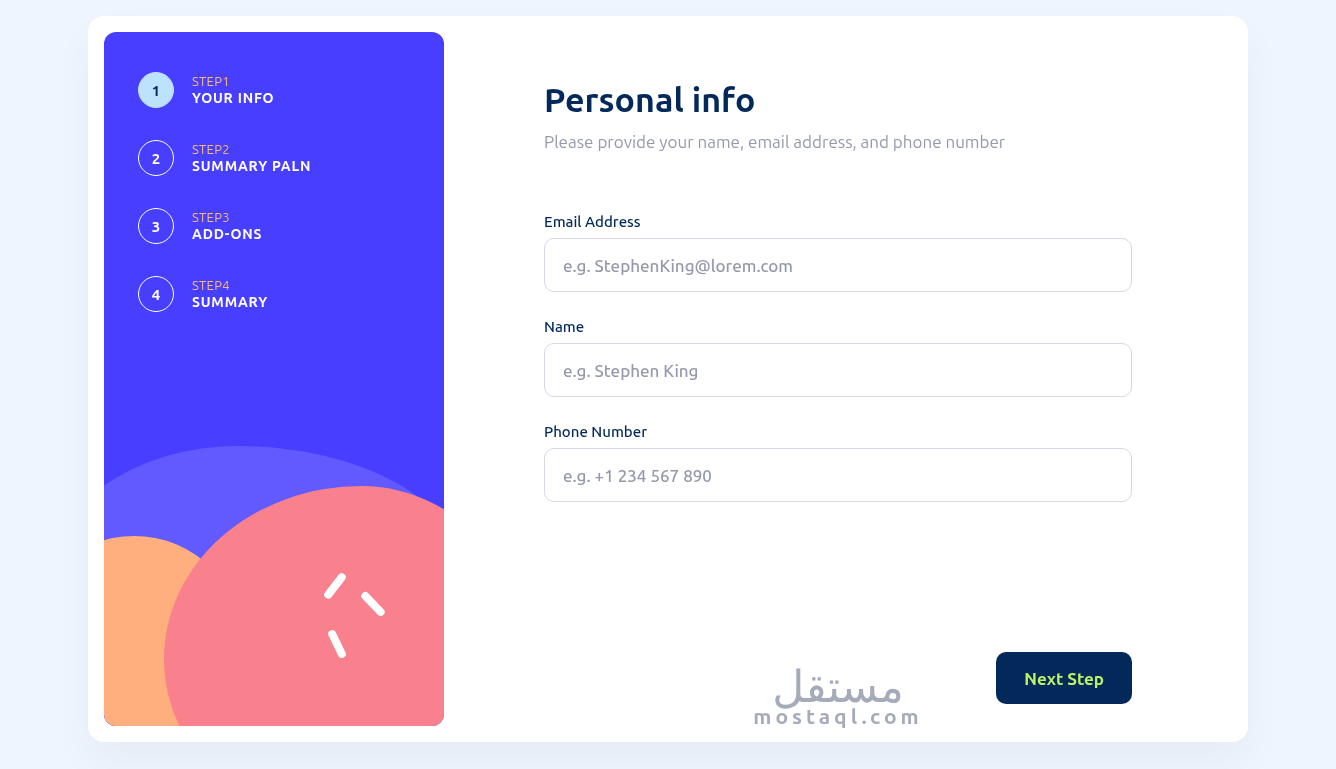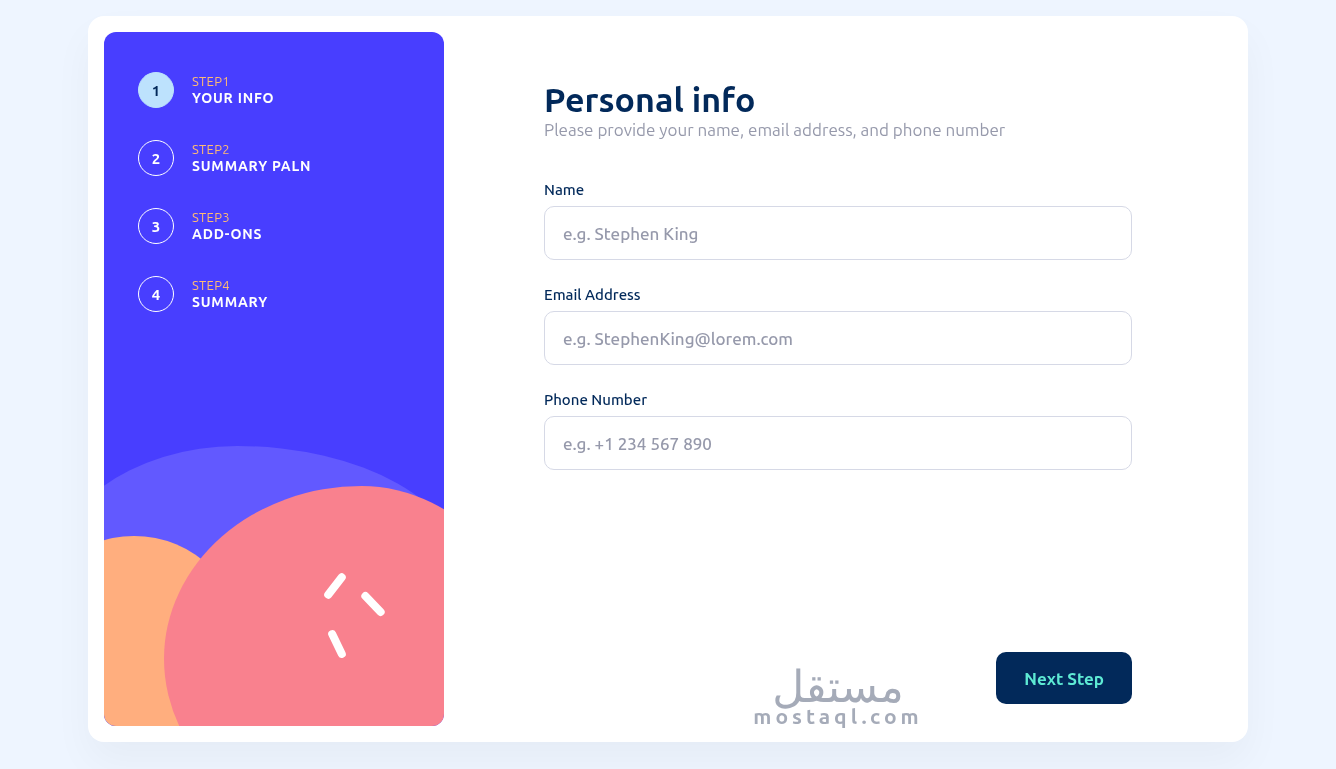--- a/index.html
+++ b/index.html
@@ -121,26 +121,26 @@
     flex: 1;
     padding: 48px 100px 20px 100px;
     display: flex;
     flex-direction: column;
     position: relative;
   }
   .heading {
     color: #02295a;
     font-size: 34px;
     font-weight: 700;
-    margin-bottom: 2px;
+    margin-bottom: 14px;
   }
   .subheading {
     color: #9699ab;
     font-size: 17px;
-    margin-bottom: 42px;
+    margin-bottom: 62px;
   }
   .form-group { margin-bottom: 26px; }
   .field-label {
     color: #02295a;
     font-size: 15px;
     margin-bottom: 8px;
     display: block;
     font-weight: 500;
   }
   .field-input {
@@ -157,21 +157,21 @@
   .field-input::placeholder { color: #9699ab; font-weight: 500; }
 
   .footer {
     margin-top: auto;
     display: flex;
     justify-content: flex-end;
     padding-bottom: 2px;
   }
   .next-btn {
     background: #02295a;
-    color: #5eead4;
+    color: #bef264;
     border: none;
     border-radius: 10px;
     padding: 0 28px;
     height: 52px;
     font-size: 17px;
     font-weight: 600;
     cursor: pointer;
     font-family: inherit;
     margin-top: 16px;
   }
@@ -249,27 +249,27 @@
     <div class="tick t1"></div>
     <div class="tick t2"></div>
     <div class="tick t3"></div>
   </aside>
 
   <main class="main">
     <h1 class="heading">Personal info</h1>
     <p class="subheading">Please provide your name, email address, and phone number</p>
 
     <div class="form-group">
+      <label class="field-label">Email Address</label>
+      <input class="field-input" type="email" placeholder="e.g. StephenKing@lorem.com" style="">
+    </div>
+
+    <div class="form-group">
       <label class="field-label">Name</label>
       <input class="field-input" type="text" placeholder="e.g. Stephen King" style="">
-    </div>
-
-    <div class="form-group">
-      <label class="field-label">Email Address</label>
-      <input class="field-input" type="email" placeholder="e.g. StephenKing@lorem.com" style="">
     </div>
 
     <div class="form-group">
       <label class="field-label">Phone Number</label>
       <input class="field-input" type="tel" placeholder="e.g. +1 234 567 890" style="">
     </div>
 
     <div class="footer">
       <button class="next-btn">Next Step</button>
     </div>

